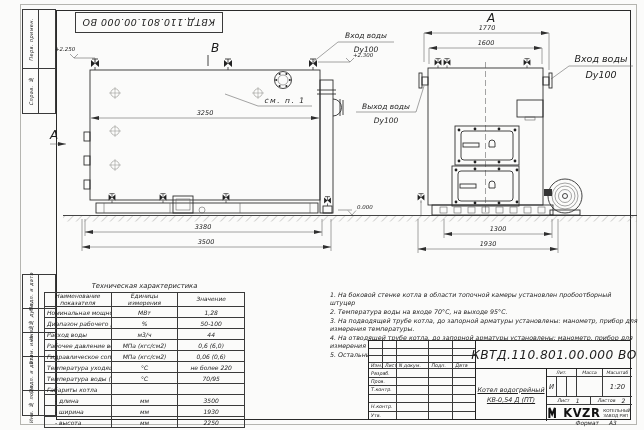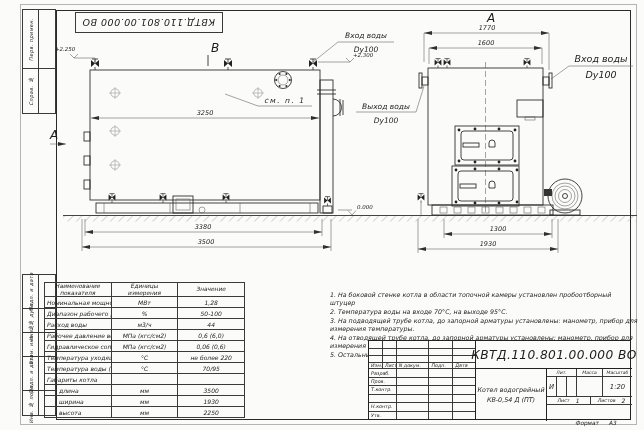--- a/index.html
+++ b/index.html
@@ -37,21 +37,21 @@
   .notes div{margin-bottom:.5px;}
   
   .tb{position:absolute;left:368px;top:340px;width:263px;height:80px;border:1.4px solid #222;box-sizing:border-box;background:#fbfbfa;color:#1d1d1d;}
   .tb *{box-sizing:border-box;}
   .tb-left{position:absolute;left:0;top:0;width:107px;height:100%;border-right:1.2px solid #222;display:flex;flex-direction:column;}
   .trow{display:flex;border-top:.8px solid #3a3a3a;}
   .trow:first-child{border-top:none;}
   .tc{border-right:.8px solid #3a3a3a;font:italic 4.8px "DejaVu Sans",sans-serif;display:flex;align-items:center;padding-left:2px;overflow:hidden;white-space:nowrap;}
   .tc:last-child{border-right:none;}
   .tb-num{position:absolute;left:107px;top:0;width:156px;height:28px;border-bottom:1.2px solid #222;display:flex;align-items:center;justify-content:center;font:italic 12.2px "DejaVu Sans",sans-serif;letter-spacing:.4px;white-space:nowrap;}
-  .tb-name{position:absolute;left:107px;top:28px;width:71px;height:52px;border-right:1.2px solid #222;display:flex;flex-direction:column;align-items:center;justify-content:center;font:italic 6.4px "DejaVu Sans",sans-serif;line-height:1.6;text-align:center;}
+  .tb-name{position:absolute;left:107px;top:28px;width:71px;height:52px;border-right:1.2px solid #222;display:flex;flex-direction:column;align-items:center;justify-content:center;font:italic 6.4px "DejaVu Sans",sans-serif;line-height:1.6;text-align:center;text-decoration:underline;}
   .tb-right{position:absolute;left:178px;top:28px;width:85px;height:52px;}
   .tbrA{display:flex;height:8px;border-bottom:.8px solid #3a3a3a;}
   .tbrA div{border-right:.8px solid #3a3a3a;font:italic 4.6px "DejaVu Sans",sans-serif;display:flex;align-items:center;justify-content:center;}
   .tbrB{display:flex;height:20px;border-bottom:.8px solid #3a3a3a;}
   .tbrB div{border-right:.8px solid #3a3a3a;display:flex;align-items:center;justify-content:center;font:italic 6.8px "DejaVu Sans",sans-serif;}
   .tbrC{display:flex;height:8px;border-bottom:.8px solid #3a3a3a;}
   .tbrC div{border-right:.8px solid #3a3a3a;display:flex;align-items:center;justify-content:center;gap:6px;font:italic 4.8px "DejaVu Sans",sans-serif;}
   .tbrC div:last-child,.tbrB div:last-child,.tbrA div:last-child{border-right:none;}
   .tbrD{display:flex;height:16px;align-items:center;justify-content:center;gap:3px;}
   .kvzr{font:bold 11.5px "DejaVu Sans",sans-serif;font-style:normal;letter-spacing:.5px;color:#111;}
@@ -317,20 +317,21 @@
       <line class="thin" x1="444" y1="234" x2="552" y2="234" marker-start="url(#arrS)" marker-end="url(#arrE)"></line>
       <text class="sdim" x="498" y="231" text-anchor="middle">1300</text>
       <line class="thin" x1="418" y1="219" x2="418" y2="253"></line>
       <line class="thin" x1="558" y1="219" x2="558" y2="253"></line>
       <line class="thin" x1="418" y1="249" x2="558" y2="249" marker-start="url(#arrS)" marker-end="url(#arrE)"></line>
       <text class="sdim" x="488" y="246" text-anchor="middle">1930</text>
     </g>
   </svg>
 
   <div class="spec">
+    <div class="ttl">Техническая характеристика</div>
     <table>
       <tbody>
           <tr>
         <th>Наименование показателя</th>
         <th>Единицы измерения</th>
         <th>Значение</th>
       </tr>
       <tr>
             <td class="c1">Номинальная мощность</td>
             <td class="c2">МВт</td>
@@ -486,20 +487,30 @@
       <div class="tbrC">
         <div style="width:44px;">
           <span>Лист</span>
           <span style="font-size:6px;">1</span>
         </div>
         <div style="width:41px;">
           <span>Листов</span>
           <span style="font-size:6px;">2</span>
         </div>
       </div>
+      <div class="tbrD">
+        <svg width="12" height="12" viewBox="0 0 13 13">
+            <path d="M1.5,12 L1.5,1 L4.5,8 L7.5,1 L7.5,12" stroke="#111" stroke-width="2.2" fill="none"></path>
+          </svg>
+        <span class="kvzr">KVZR</span>
+        <span class="kvzr-sub">
+          <span style="display:block;">КОТЕЛЬНЫЙ</span>
+          <span style="display:block;">ЗАВОД РЭП</span>
+        </span>
+      </div>
     </div>
   </div>
 
   <div class="format">
     <span>Формат</span>
     <span>А3</span>
   </div>
 </div>
 
 </body></html>

